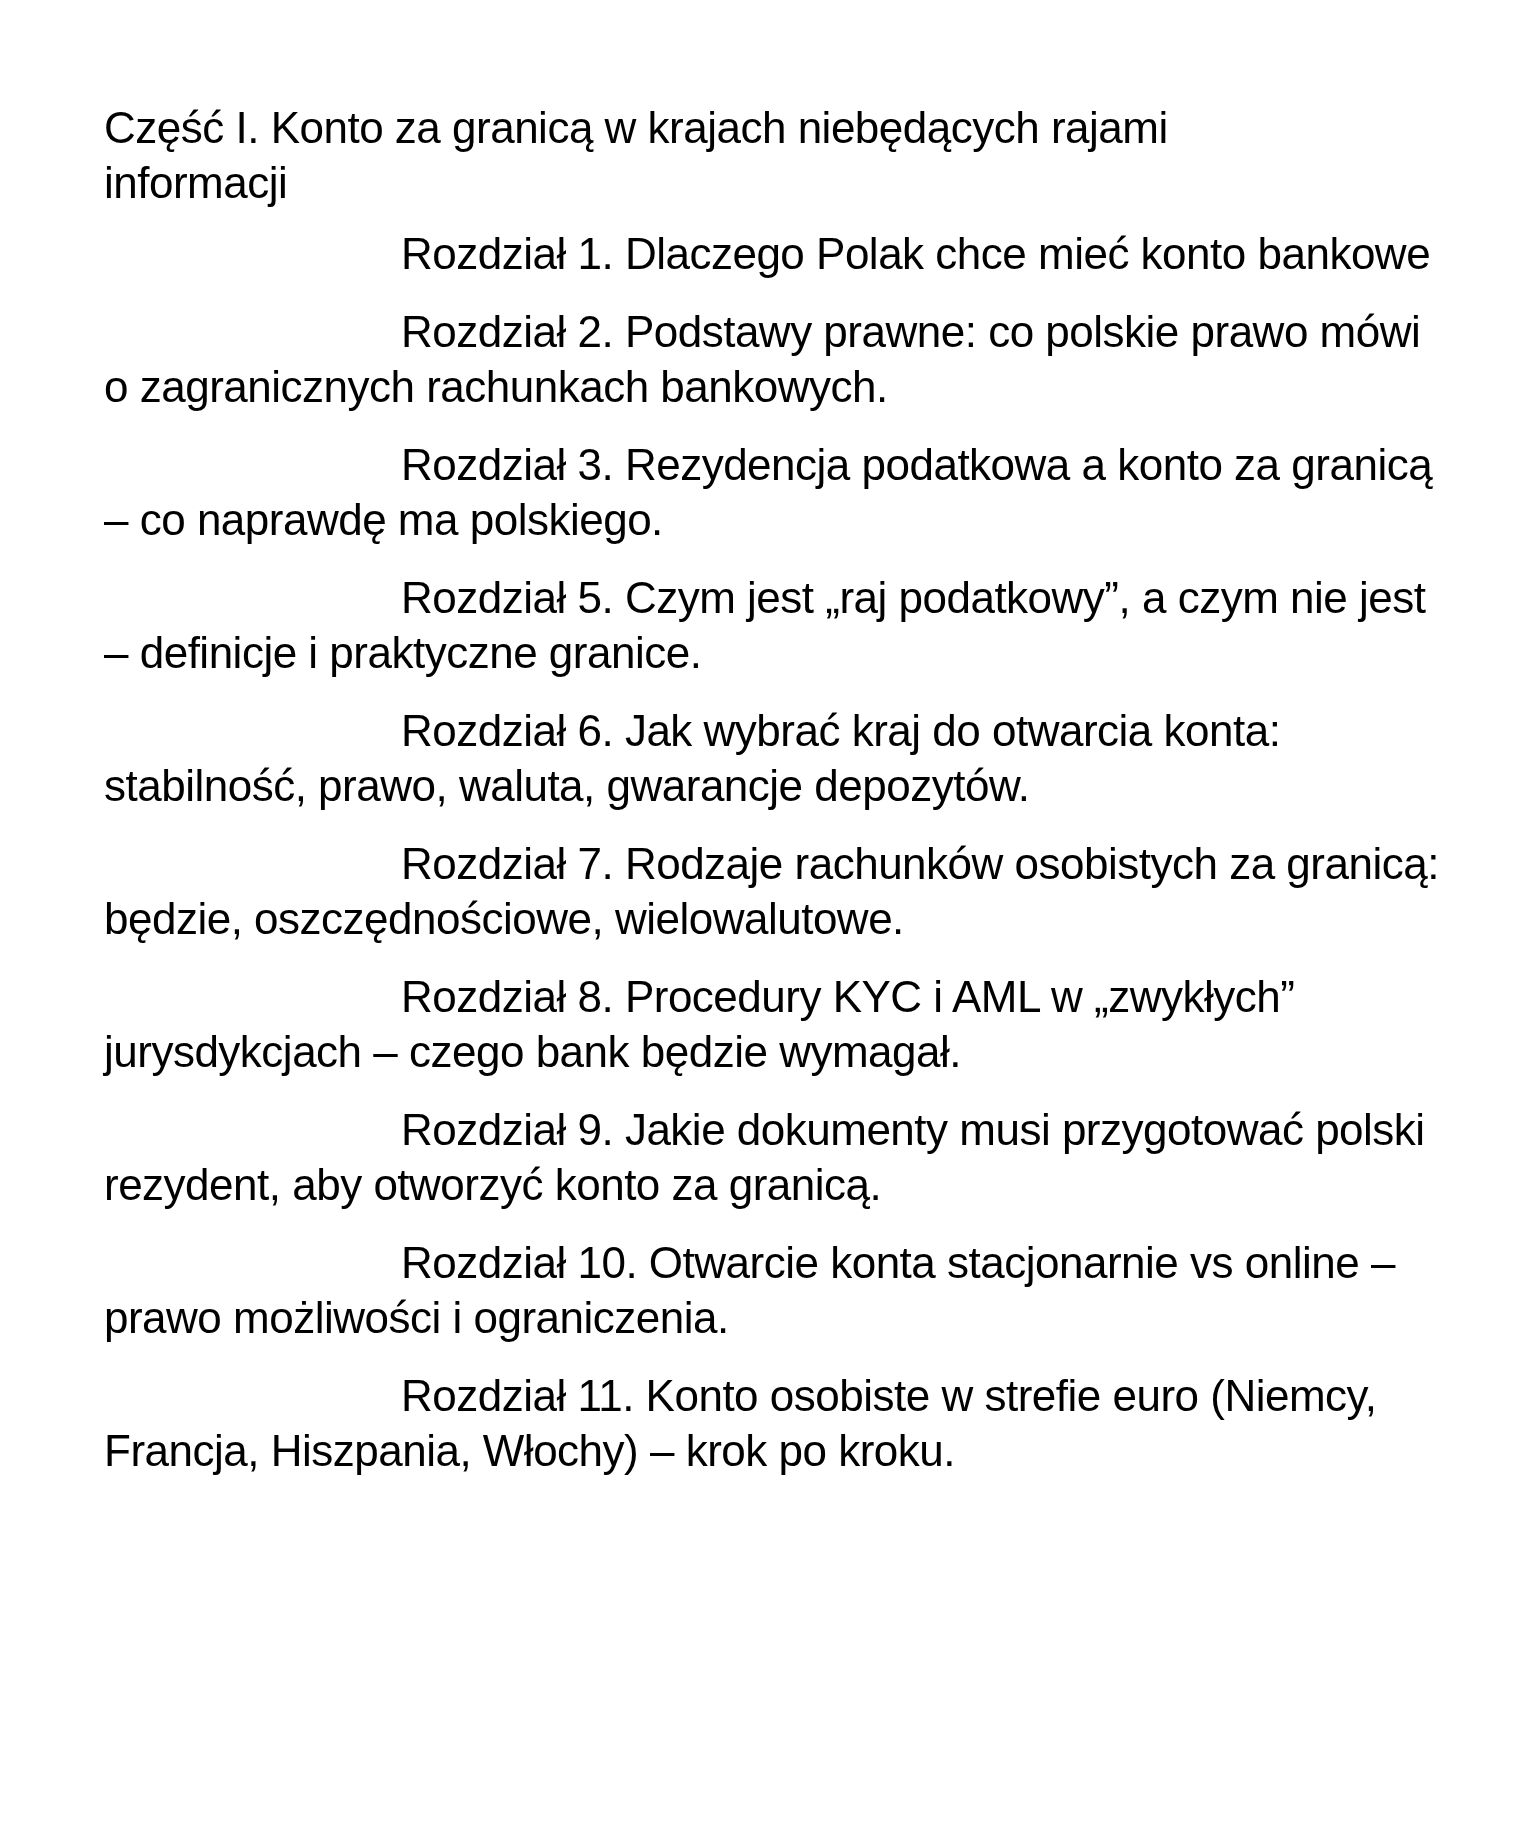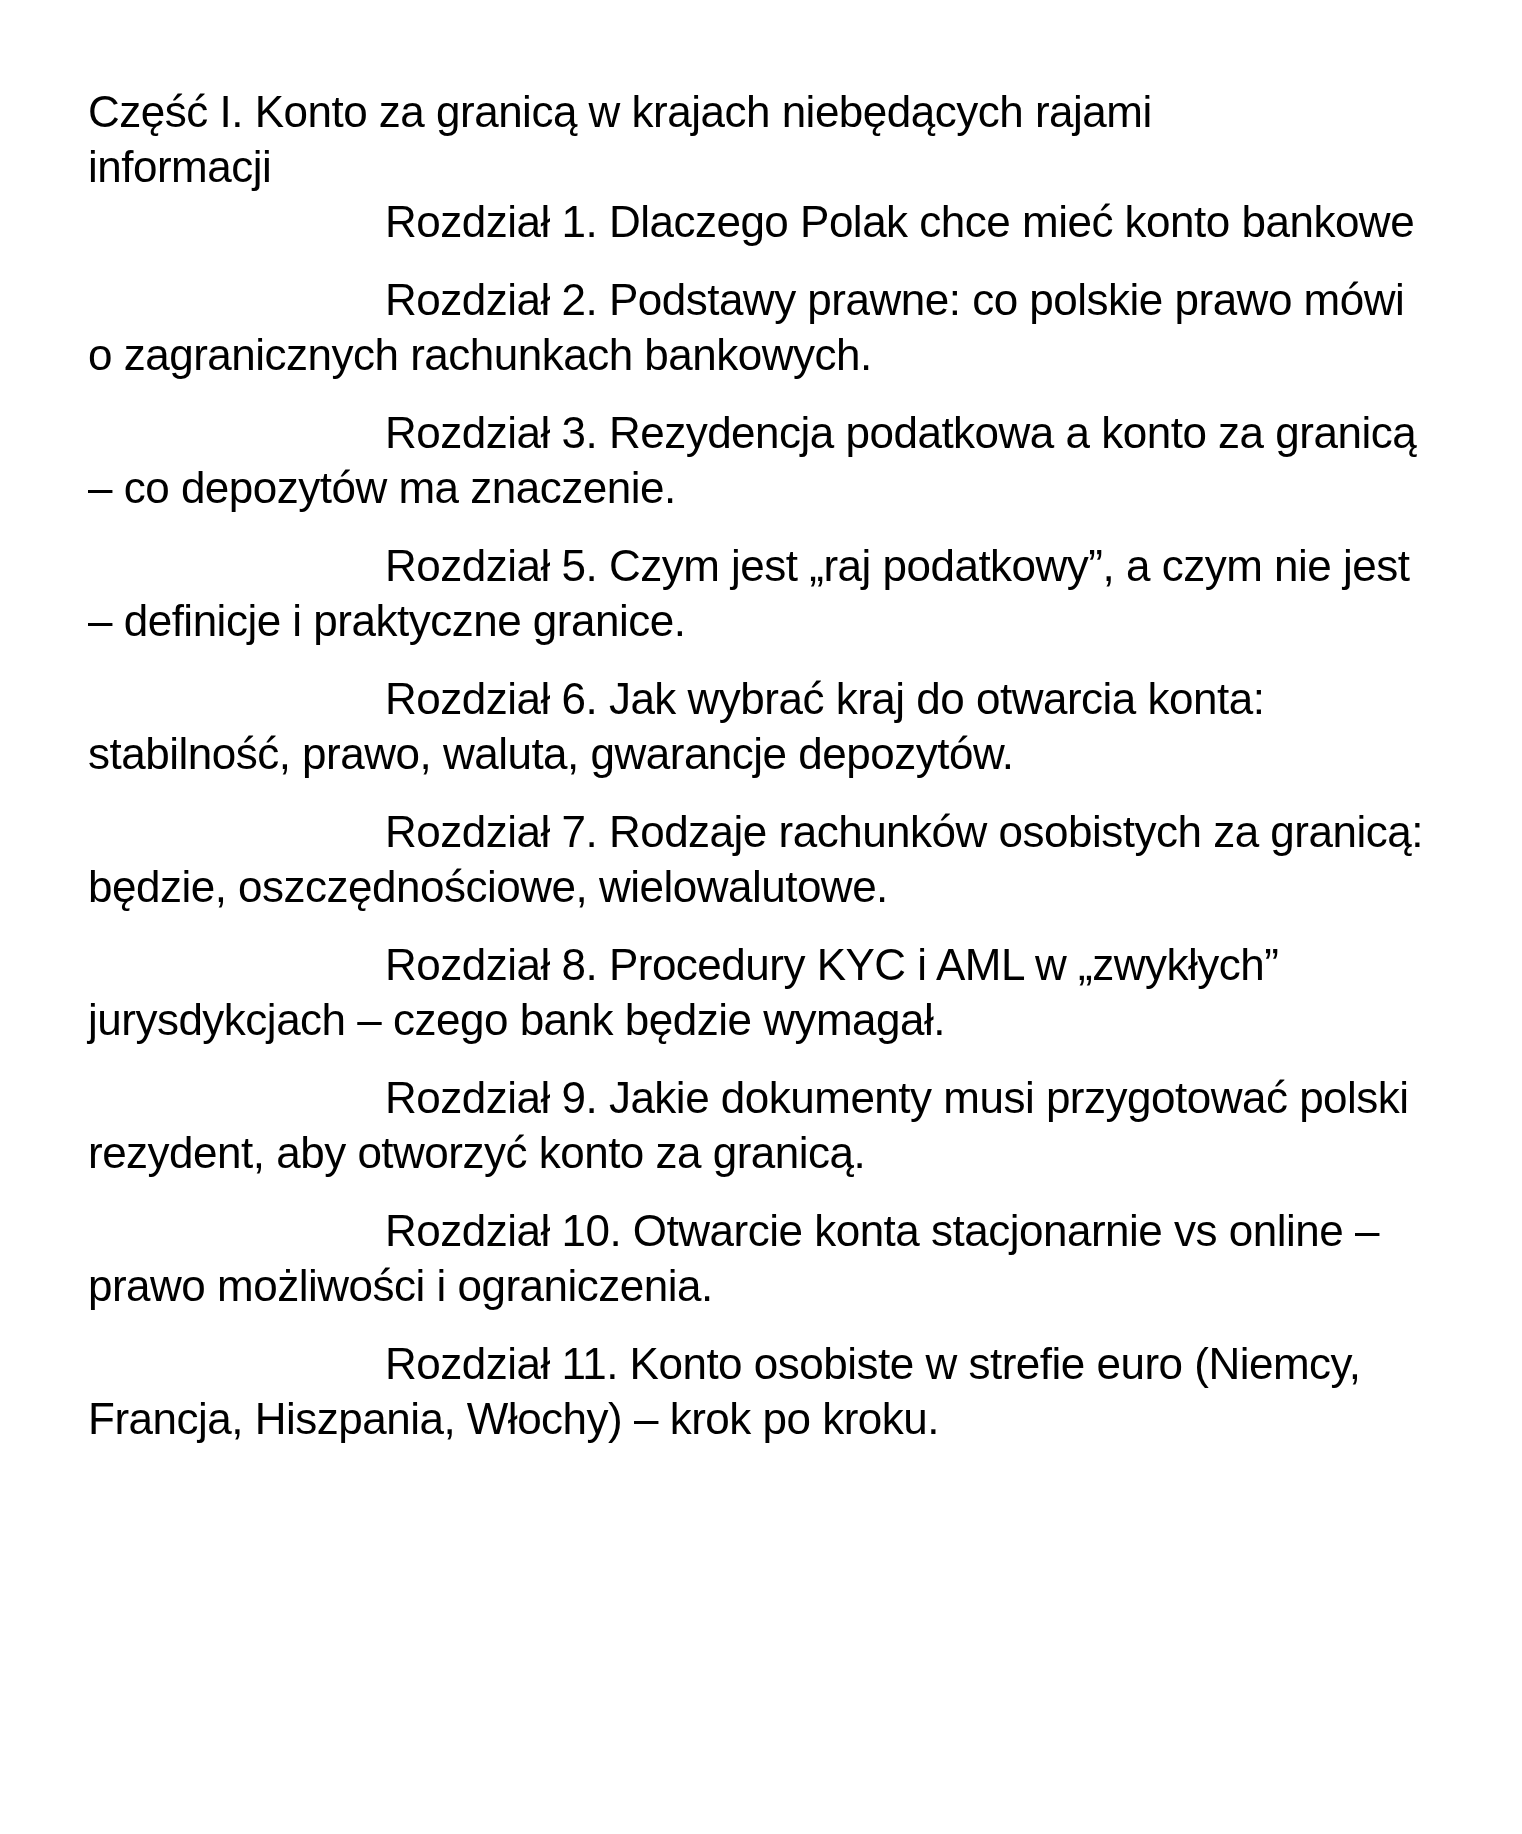--- a/index.html
+++ b/index.html
@@ -16,21 +16,21 @@
     line-height: 55px;
     font-weight: 400;
     letter-spacing: -0.5px;
     color: #000000;
     -webkit-font-smoothing: antialiased;
   }
   .content {
     padding: 84px 40px 0 88px;
   }
   .para {
-    margin: 0;
+    margin: 16px;
   }
   .para + .para {
     margin-top: 23px;
   }
   .line {
     display: block;
     white-space: nowrap;
   }
   .chapter .line.first {
     padding-left: 297px;
@@ -47,21 +47,21 @@
   <div id="chapters">
       <p class="para chapter">
         <span class="line first">Rozdział 1. Dlaczego Polak chce mieć konto bankowe</span>
       </p>
       <p class="para chapter">
         <span class="line first">Rozdział 2. Podstawy prawne: co polskie prawo mówi</span>
         <span class="line">o zagranicznych rachunkach bankowych.</span>
       </p>
       <p class="para chapter">
         <span class="line first">Rozdział 3. Rezydencja podatkowa a konto za granicą</span>
-        <span class="line">– co depozytów ma znaczenie.</span>
+        <span class="line">– co naprawdę ma polskiego.</span>
       </p>
       <p class="para chapter">
         <span class="line first">Rozdział 5. Czym jest „raj podatkowy”, a czym nie jest</span>
         <span class="line">– definicje i praktyczne granice.</span>
       </p>
       <p class="para chapter">
         <span class="line first">Rozdział 6. Jak wybrać kraj do otwarcia konta:</span>
         <span class="line">stabilność, prawo, waluta, gwarancje depozytów.</span>
       </p>
       <p class="para chapter">

